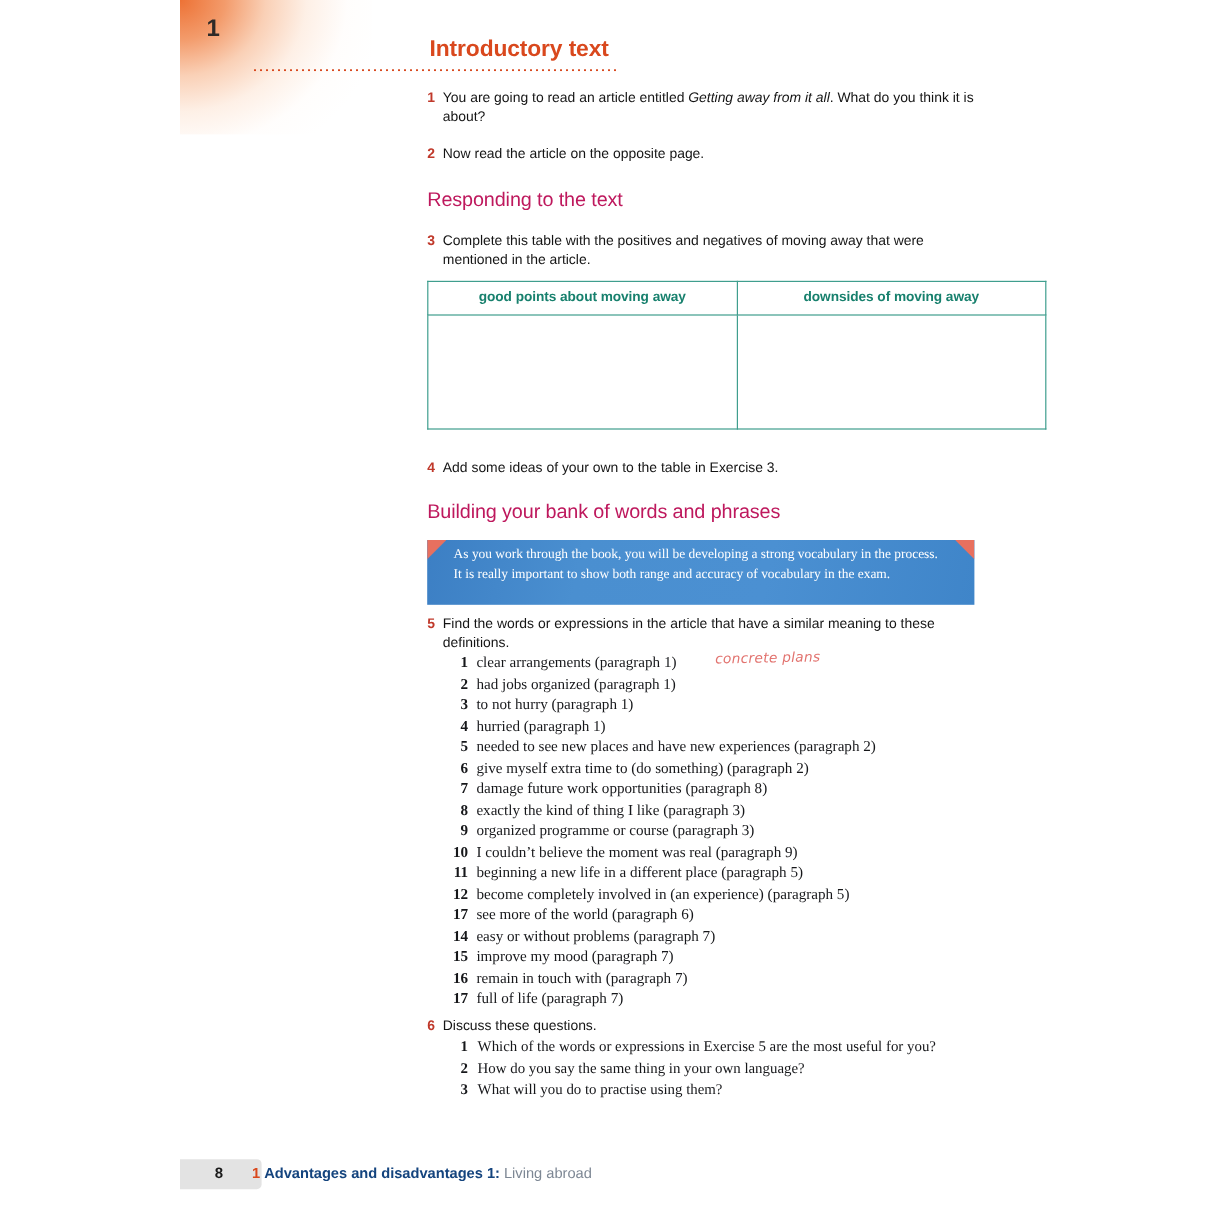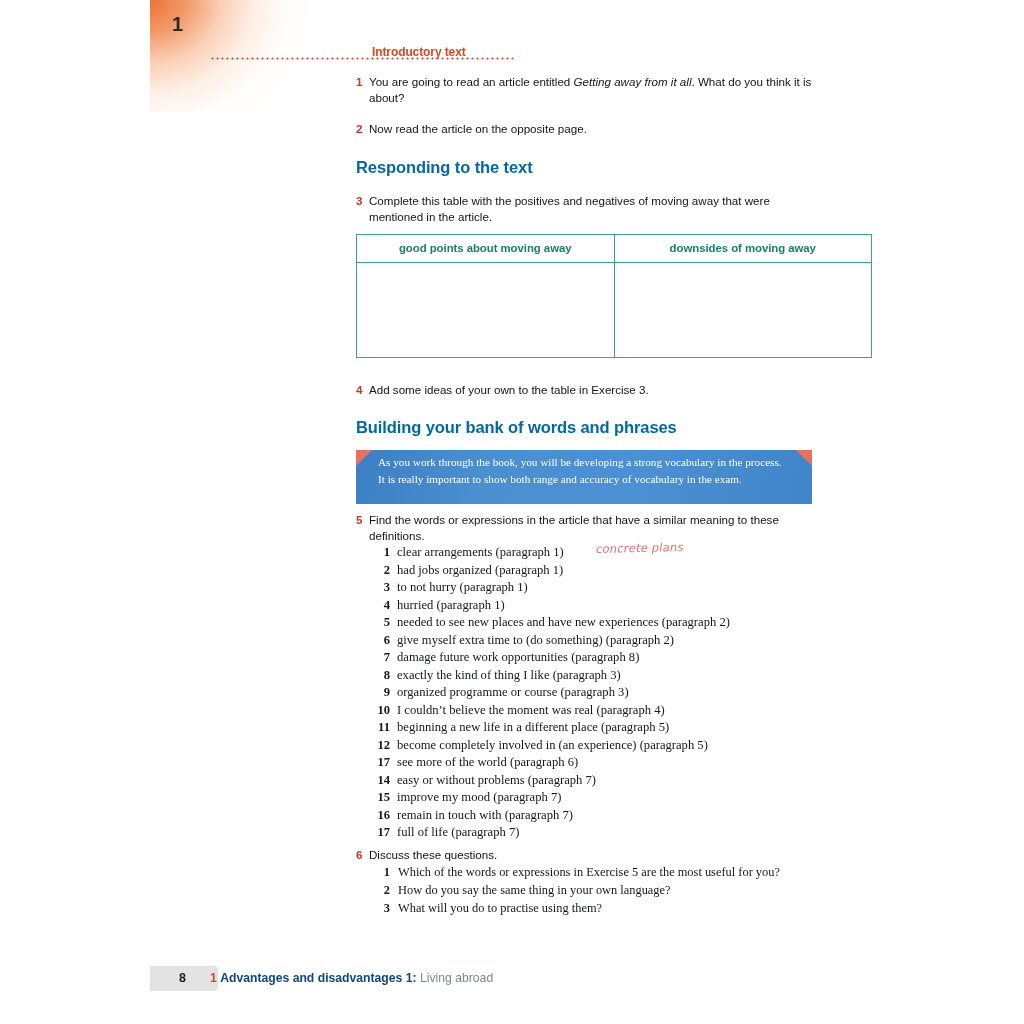--- a/index.html
+++ b/index.html
@@ -68,33 +68,33 @@
     position: absolute;
     left: 356px;
     top: 0;
     width: 470px;
   }
 
   h1.section-orange {
     position: absolute;
     left: 356px;
     top: 30px;
-    margin: 16px;
-    font-size: 12px;
+    margin: 2px;
+    font-size: 19px;
     font-weight: bold;
     color: #d9481d;
     letter-spacing: -0.1px;
     line-height: 1.1;
   }
 
   h2.section-blue {
     margin: 0;
     font-size: 16.5px;
-    font-weight: bold;
-    color: #0369a1;
+    font-weight: normal;
+    color: #be185d;
     letter-spacing: -0.1px;
     line-height: 1.15;
   }
 
   
   .ex {
     display: flex;
     align-items: flex-start;
     font-size: 11.6px;
     line-height: 1.42;
@@ -369,21 +369,21 @@
         <div class="row">
           <span class="n">8</span>
           <span class="t">exactly the kind of thing I like (paragraph 3)</span>
         </div>
         <div class="row">
           <span class="n">9</span>
           <span class="t">organized programme or course (paragraph 3)</span>
         </div>
         <div class="row">
           <span class="n">10</span>
-          <span class="t">I couldn’t believe the moment was real (paragraph 4)</span>
+          <span class="t">I couldn’t believe the moment was real (paragraph 9)</span>
         </div>
         <div class="row">
           <span class="n">11</span>
           <span class="t">beginning a new life in a different place (paragraph 5)</span>
         </div>
         <div class="row">
           <span class="n">12</span>
           <span class="t">become completely involved in (an experience) (paragraph 5)</span>
         </div>
         <div class="row">

